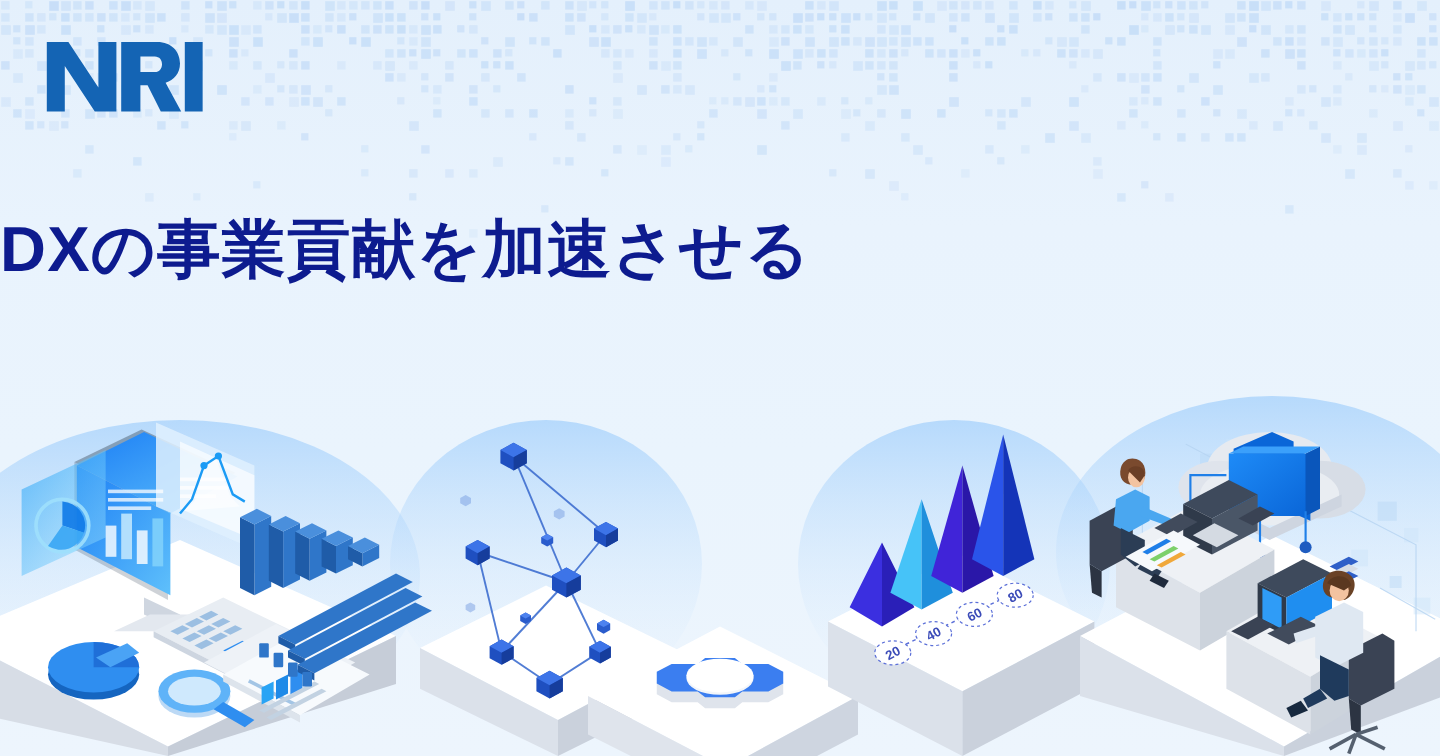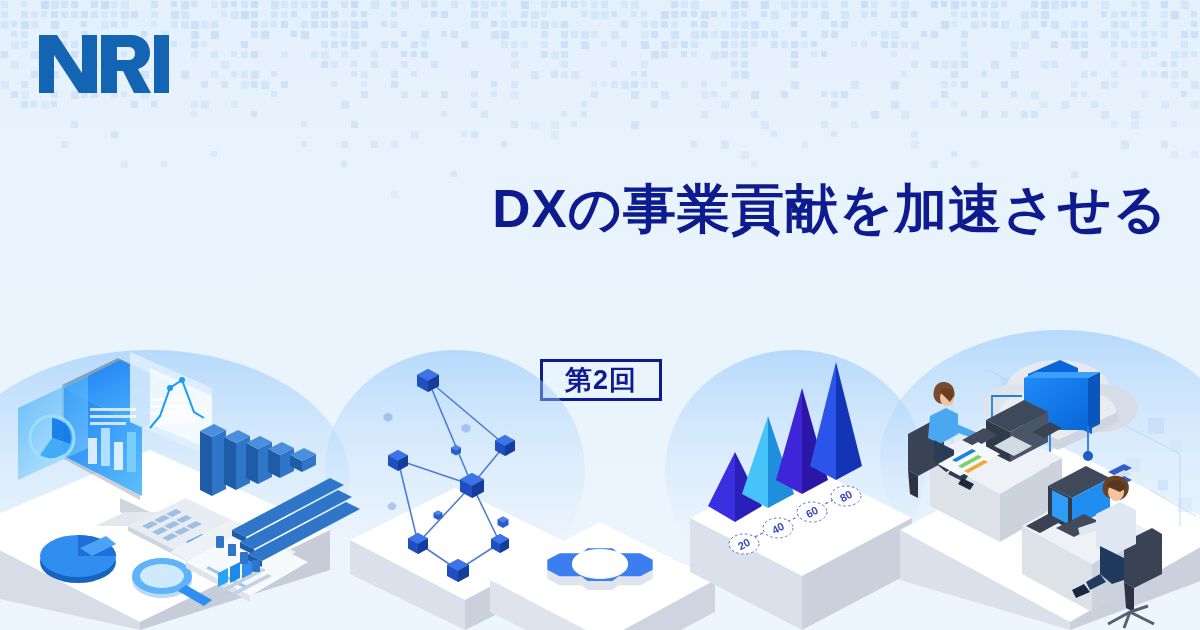--- a/index.html
+++ b/index.html
@@ -13,21 +13,21 @@
 
   
   .pixelband{position:absolute;left:0;top:0;width:1200px;height:200px;overflow:hidden;}
   .px{position:absolute;background:#c7def8;}
 
   
   .logo{position:absolute;left:37px;top:33px;width:132px;height:62px;}
   .logo svg{display:block;}
 
   
-  .headline{position:absolute;left:0;top:182px;width:1168px;text-align:right;
+  .headline{position:absolute;left:0;top:182px;width:1168px;text-align:left;
             line-height:1.0;}
   .line1{display:block;font-size:53px;font-weight:bold;letter-spacing:1px;
          color:#0d1b8f;white-space:nowrap;}
   .line2{display:block;margin-top:17px;font-size:53px;font-weight:bold;letter-spacing:0.5px;
          color:#0a6ff5;white-space:nowrap;}
   .spm{font-size:33px;font-weight:bold;color:#0a6ff5;letter-spacing:0;
         vertical-align:baseline;}
   .toha{color:#0d1b8f;}
 
   
@@ -682,23 +682,20 @@
 
         <path d="M117 2 L132 2 L132 60 L117 60 Z"></path>
       </g>
     </svg>
   </div>
 
   <div class="headline">
     <span class="line1">DXの事業貢献を加速させる</span>
   </div>
 
-  <div class="badge">
-    <span>第2回</span>
-  </div>
 
   <div class="illus">
     <svg width="1200" height="300" viewBox="0 0 1200 300" xmlns="http://www.w3.org/2000/svg">
       <defs>
         <linearGradient id="gHaze" x1="0" y1="0" x2="0" y2="1">
           <stop offset="0%" stop-color="#8cc4fb" stop-opacity="0.55"></stop>
           <stop offset="100%" stop-color="#e9f3fd" stop-opacity="0"></stop>
         </linearGradient>
         <linearGradient id="gScreen" x1="0" y1="0" x2="1" y2="1">
           <stop offset="0%" stop-color="#1b7ef5"></stop>

